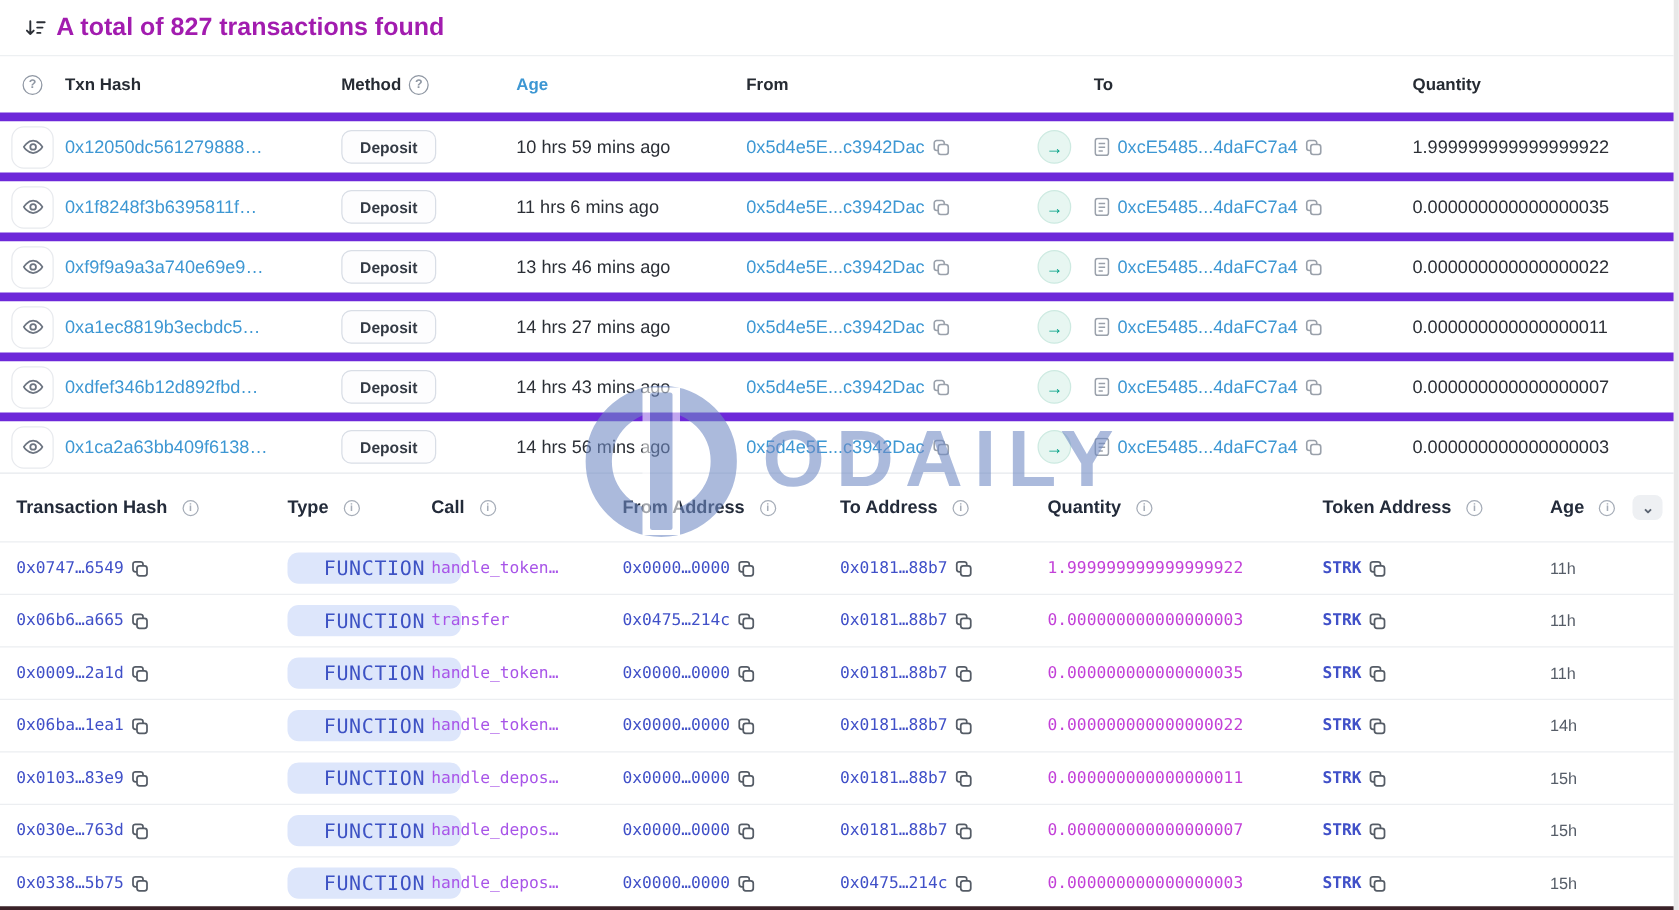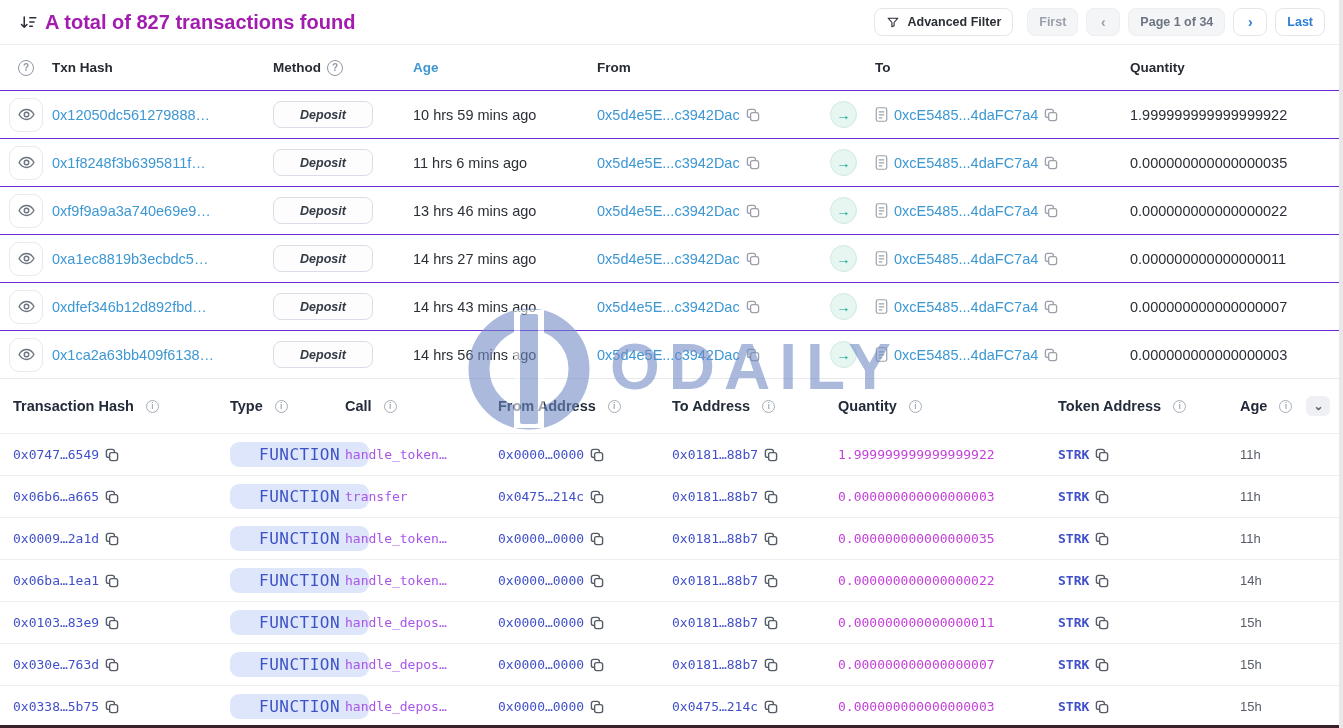--- a/index.html
+++ b/index.html
@@ -21,33 +21,33 @@
   .btn.disabled { background:#f4f5f7; border-color:#eceef1; color:#9aa0ac; }
   .btn.blue { color:#2f7fd6; }
   .btn.sq { width:34px; justify-content:center; padding:0; font-size:14px; }
 
   
   .t1-head, .t1-row {
     display:grid; align-items:center;
     grid-template-columns:52px 221px 140px 184px 233px 45px 253px 1fr;
   }
   .t1-head { height:46px; border-top:1px solid #edf0f2; font-size:13.5px; font-weight:700; color:#262b33; }
-  .t1-row  { height:48px; border-top:1px solid #6d28d9; font-size:14.5px; }
+  .t1-row  { height:48px; border-top:7px solid #6d28d9; font-size:14.5px; }
   .cell { display:flex; align-items:center; gap:6px; }
   .c-eye { justify-content:center; }
   .qcircle { width:16px; height:16px; border:1.4px solid #8f97a3; border-radius:50%;
              color:#8f97a3; font-size:10px; font-weight:700; display:inline-flex;
              align-items:center; justify-content:center; }
   .link1 { color:#3d97d3; text-decoration:none; cursor:pointer; }
   .age-hdr { color:#3d97d3; cursor:pointer; }
   .eye-box { width:34px; height:34px; border:1px solid #e8eaee; border-radius:10px;
              display:inline-flex; align-items:center; justify-content:center; cursor:pointer; background:#fff; }
-  .method-badge { width:100px; height:27px; display:inline-flex; align-items:center; justify-content:center;
+  .method-badge { width:76px; height:27px; display:inline-flex; align-items:center; justify-content:center;
                   border:1px solid #d9dee6; border-radius:8px; background:#fdfdfe;
-                  font-size:12.5px; font-weight:700; color:#333a44; cursor:pointer;font-style:italic; }
+                  font-size:12.5px; font-weight:700; color:#333a44; cursor:pointer; }
   .copy-btn { display:inline-flex; cursor:pointer; }
   .arrow-circle { width:27px; height:27px; border-radius:50%; background:#e7f6f1; border:1px solid #cdeae1;
                   color:#00a186; font-size:14px; display:inline-flex; align-items:center; justify-content:center; }
   .qty1 { color:#2b2f36; }
   .t1-row .c-qty, .t1-head .c-qty { padding-left:2px; }
 
   
   .t2 { border-top:1px solid #e6e9ed; }
   .t2-head, .t2-row {
     display:grid; align-items:center; padding-left:13px;
@@ -85,35 +85,20 @@
 
 <div class="topbar">
   <div class="title-wrap">
     <span>
       <svg width="17" height="15" viewBox="0 0 20 16" fill="none" stroke="#2b2f36" stroke-width="1.8" stroke-linecap="round" stroke-linejoin="round">
         <path d="M5 1.5v12M5 13.5l-3.2-3.2M5 13.5l3.2-3.2M11.5 2.5h7M11.5 7.5h5M11.5 12.5h3"></path>
       </svg>
     </span>
     <span class="title">A total of 827 transactions found</span>
   </div>
-  <div class="pager">
-    <button class="btn" style="margin-right:6px;">
-      <span>
-        <svg width="14" height="13" viewBox="0 0 24 24" fill="none" stroke="#2b2f36" stroke-width="2" stroke-linejoin="round">
-          <path d="M3 4h18l-7 8v6l-4 2v-8L3 4z"></path>
-        </svg>
-      </span>
-      <span>Advanced Filter</span>
-    </button>
-    <button class="btn disabled">First</button>
-    <button class="btn disabled sq">‹</button>
-    <button class="btn disabled" style="color:#6e7582;">Page 1 of 34</button>
-    <button class="btn blue sq">›</button>
-    <button class="btn blue">Last</button>
-  </div>
 </div>
 
 <div class="t1">
   <div class="t1-head">
     <div class="cell c-eye">
         <span class="qcircle">?</span>
       </div>
     <div class="cell">Txn Hash</div>
     <div class="cell">
       <span>Method</span>

